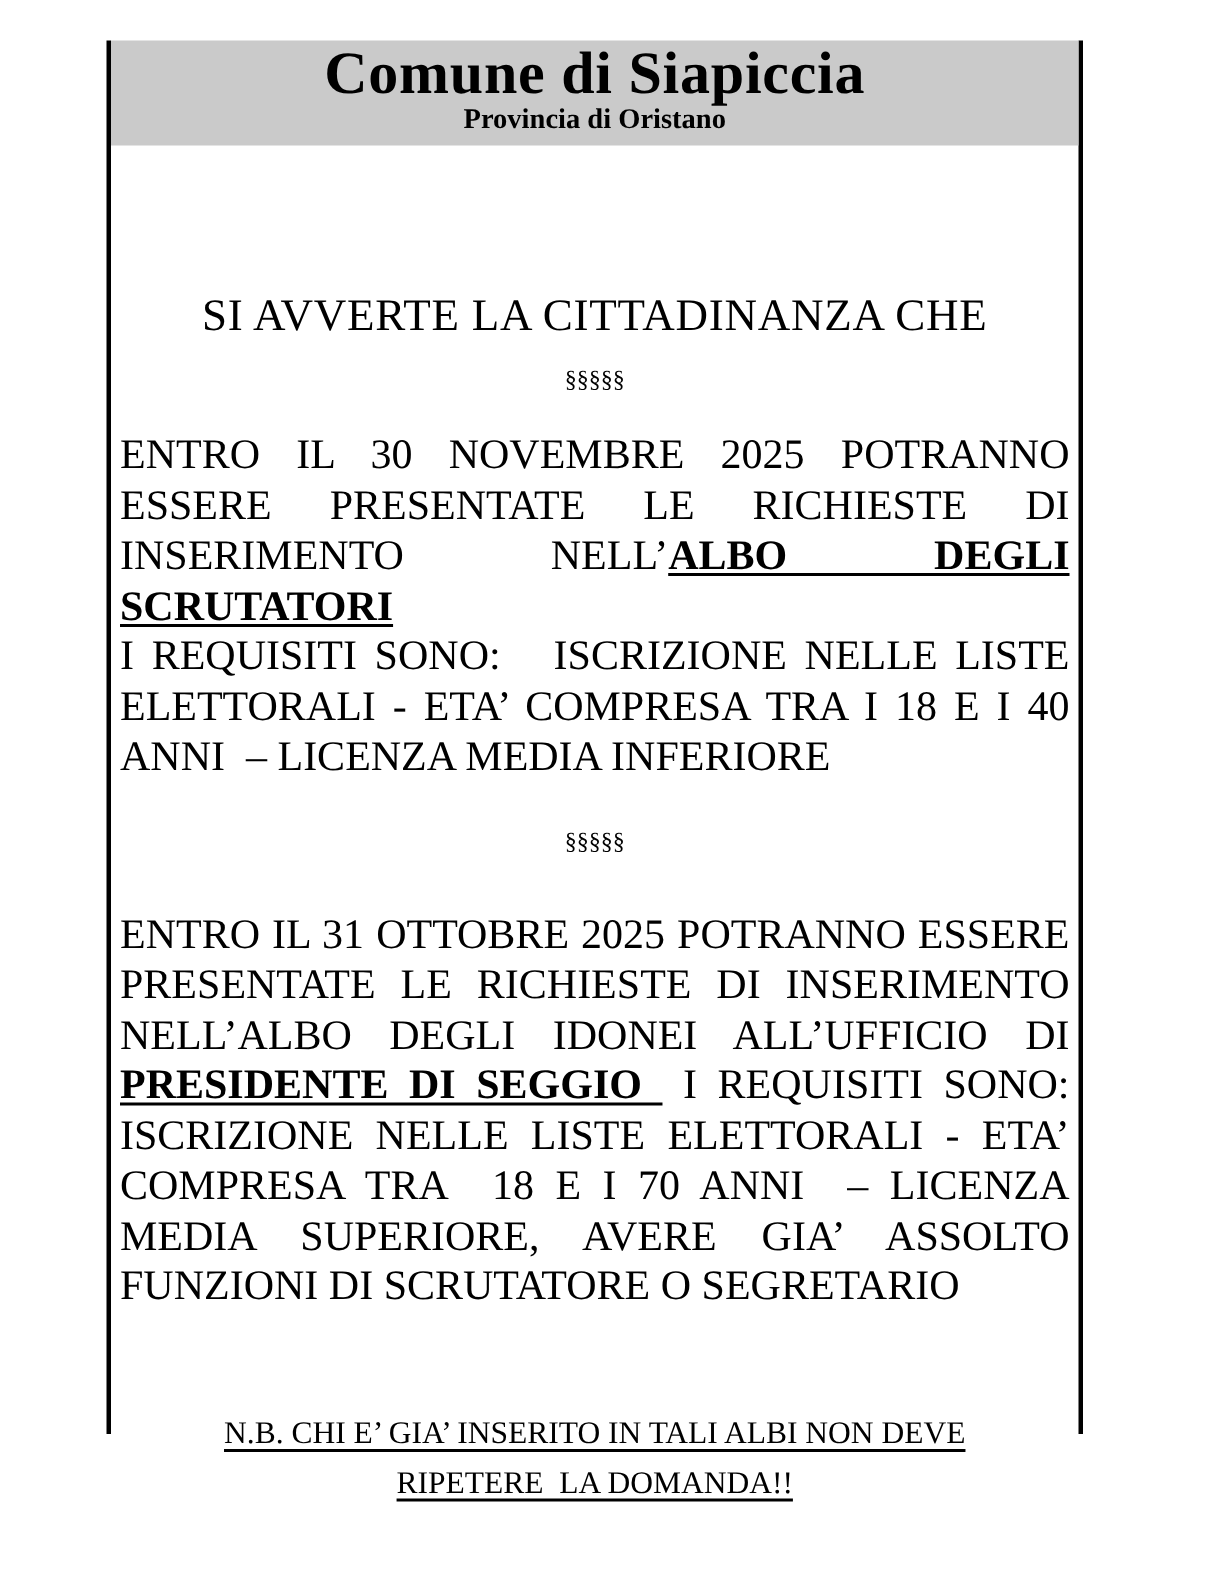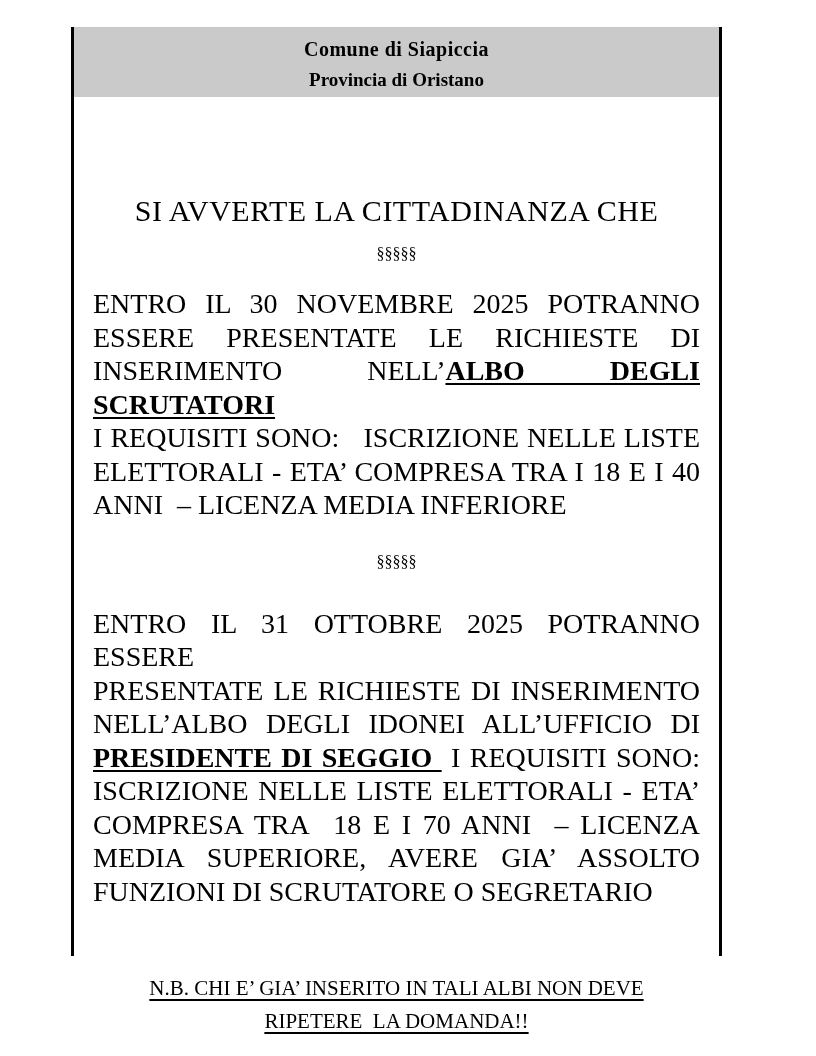--- a/index.html
+++ b/index.html
@@ -21,21 +21,21 @@
     border-right: 3px solid #000000;
   }
   .header-band {
     height: 70px;
     background: #cacaca;
     text-align: center;
     overflow: hidden;
   }
   .muni-title {
     font-weight: bold;
-    font-size: 20px;
+    font-size: 40px;
     line-height: 38px;
     padding-top: 3px;
     letter-spacing: 0.5px;
   }
   .prov-subtitle {
     font-weight: bold;
     font-size: 19px;
     line-height: 24px;
   }
   .intro {
@@ -45,21 +45,21 @@
     text-align: center;
     letter-spacing: 0.5px;
   }
   .divider {
     font-size: 16px;
     text-align: center;
     line-height: 19px;
   }
   .divider.first { margin-top: 16px; }
   .divider.second { margin-top: 30px; }
-  .para { margin-top: 24px; padding: 0 19px; }
+  .para { margin-top: 24px; padding: 0 6px; }
   .para.second { margin-top: 36px; }
   .line {
     font-size: 28px;
     line-height: 33.5px;
     text-align: justify;
   }
   .line.j { text-align-last: justify; }
   .em {
     font-weight: bold;
     text-decoration: underline;

